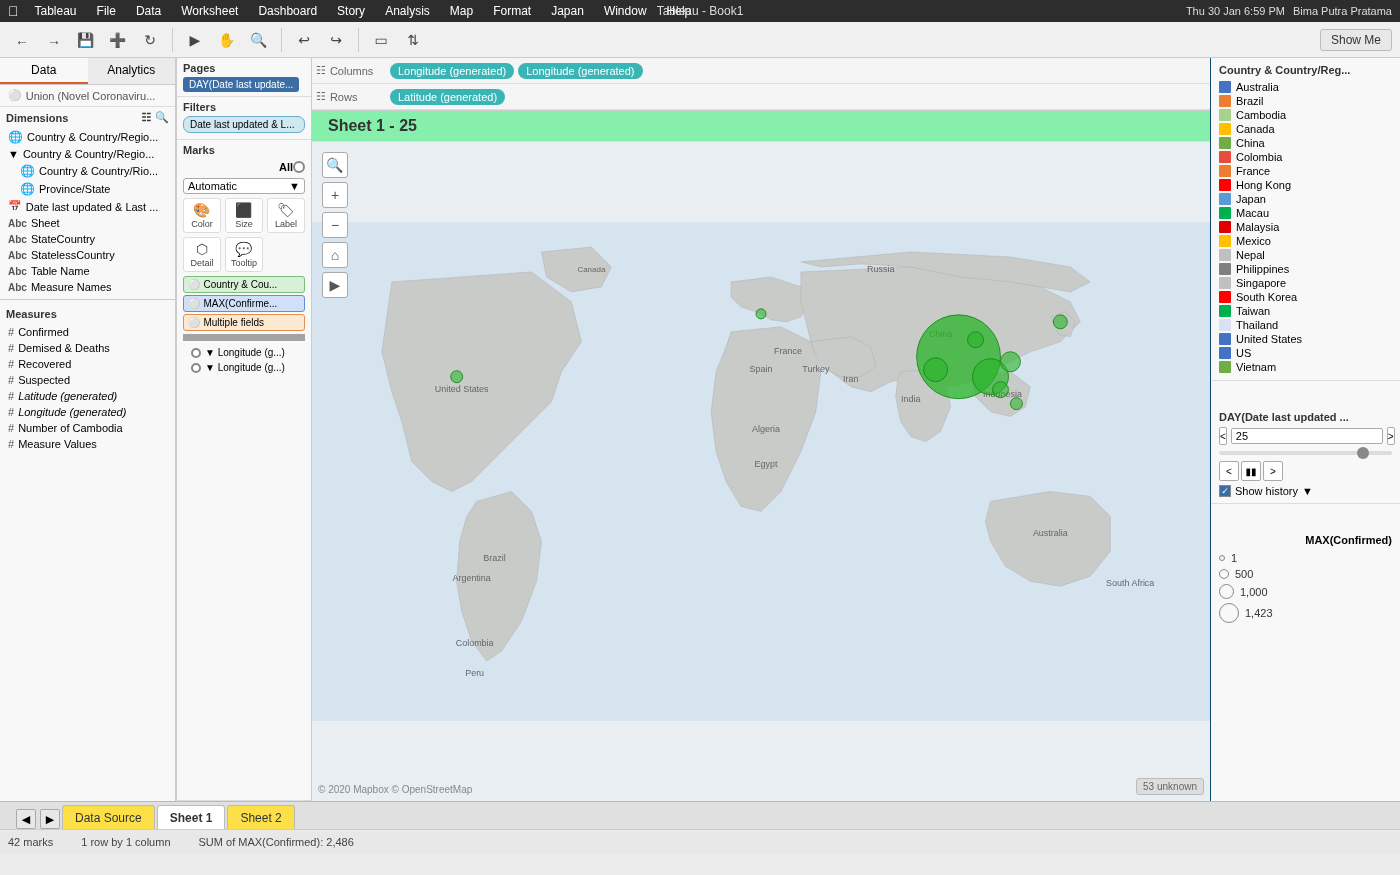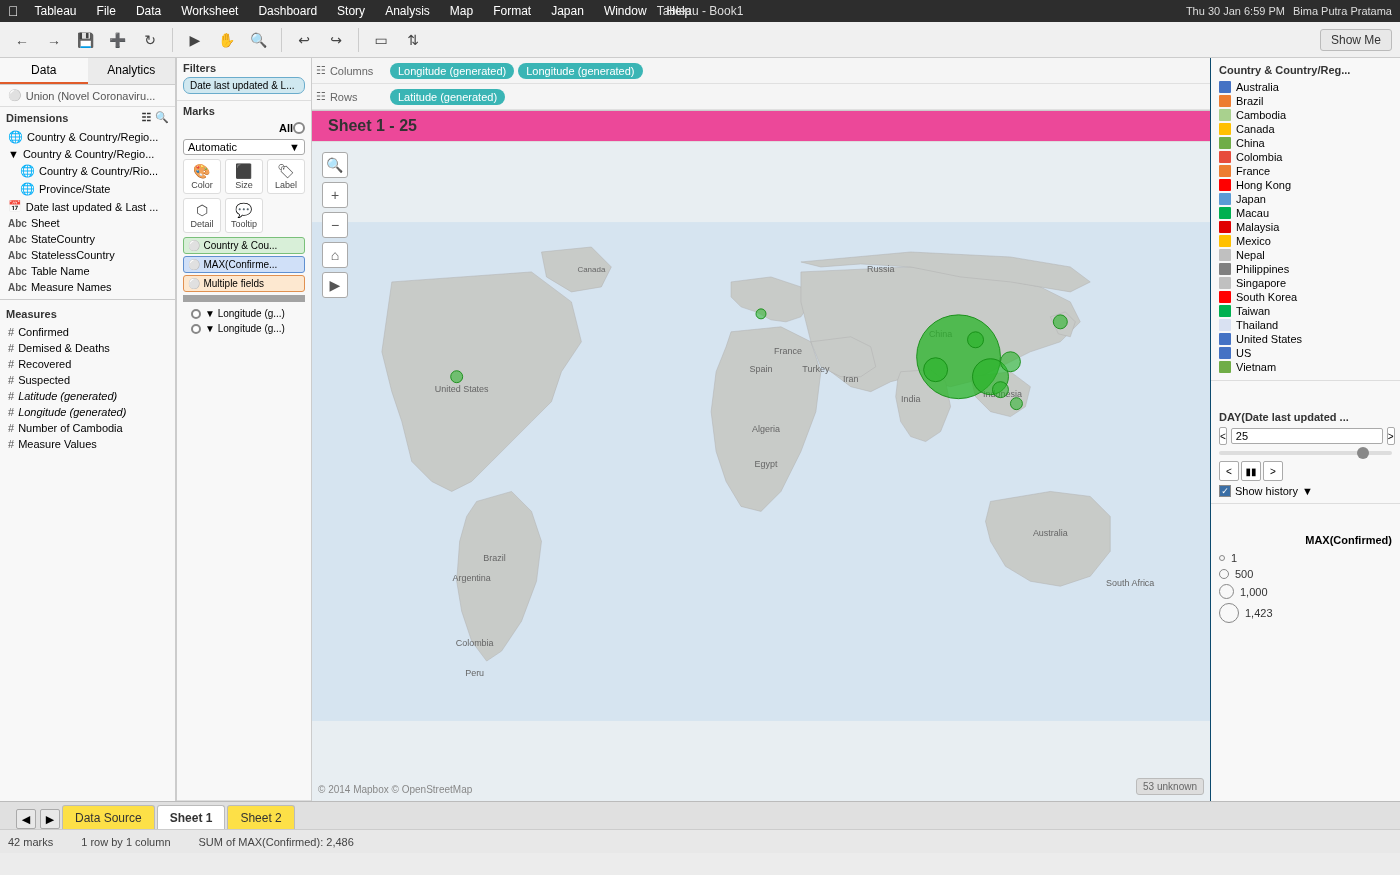--- a/index.html
+++ b/index.html
@@ -163,21 +163,21 @@
       font-size: 11px;
       cursor: pointer;
     }
     .shelf-pill.rows { background: #3ab5b5; }
 
     #sheet-title-bar {
       padding: 6px 16px;
       font-size: 16px;
       font-weight: bold;
       color: #333;
-      background: #ec4899;
+      background: #86efac;
       border-bottom: 1px solid #ddd;
     }
 
     #map-area {
       flex: 1;
       position: relative;
       background: #e8eef2;
       overflow: hidden;
     }
 
@@ -674,20 +674,24 @@
       </div>
       <div class="dim-item">
         <span class="icon-hash">#</span>
         <span>Measure Values</span>
       </div>
     </div>
   </div>
 
   <div id="middle-panel">
 
+    <div class="panel-section">
+      <div class="panel-section-title">Pages</div>
+      <div class="pages-pill">DAY(Date last update...</div>
+    </div>
 
     <div class="panel-section">
       <div class="panel-section-title">Filters</div>
       <div class="filter-pill">Date last updated &amp; L...</div>
     </div>
 
     <div class="panel-section" style="flex:1;">
       <div class="panel-section-title">Marks</div>
       <div class="marks-all-row">
         <span class="marks-all-label">All</span>
@@ -833,21 +837,21 @@
 
         <circle cx="690" cy="168" r="8" fill="rgba(40,180,40,0.55)" stroke="rgba(20,140,20,0.9)" stroke-width="1"></circle>
 
         <circle cx="706" cy="182" r="6" fill="rgba(40,180,40,0.55)" stroke="rgba(20,140,20,0.9)" stroke-width="1"></circle>
 
         <circle cx="145" cy="155" r="6" fill="rgba(40,180,40,0.55)" stroke="rgba(20,140,20,0.9)" stroke-width="1"></circle>
 
         <circle cx="450" cy="92" r="5" fill="rgba(40,180,40,0.55)" stroke="rgba(20,140,20,0.9)" stroke-width="1"></circle>
       </svg>
 
-      <div class="map-copyright">© 2014 Mapbox © OpenStreetMap</div>
+      <div class="map-copyright">© 2020 Mapbox © OpenStreetMap</div>
       <div class="map-unknown">53 unknown</div>
     </div>
   </div>
 
   <div id="right-panel">
 
     <div class="legend-section">
       <div class="legend-title">Country &amp; Country/Reg...</div>
       <div id="legend-items-container">
 

